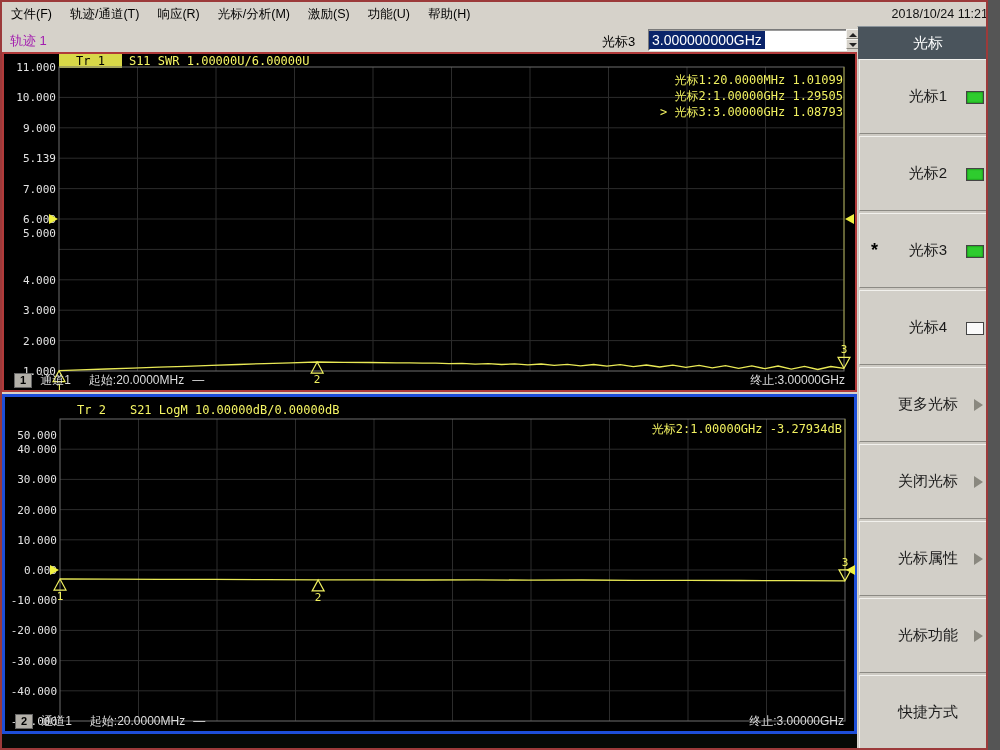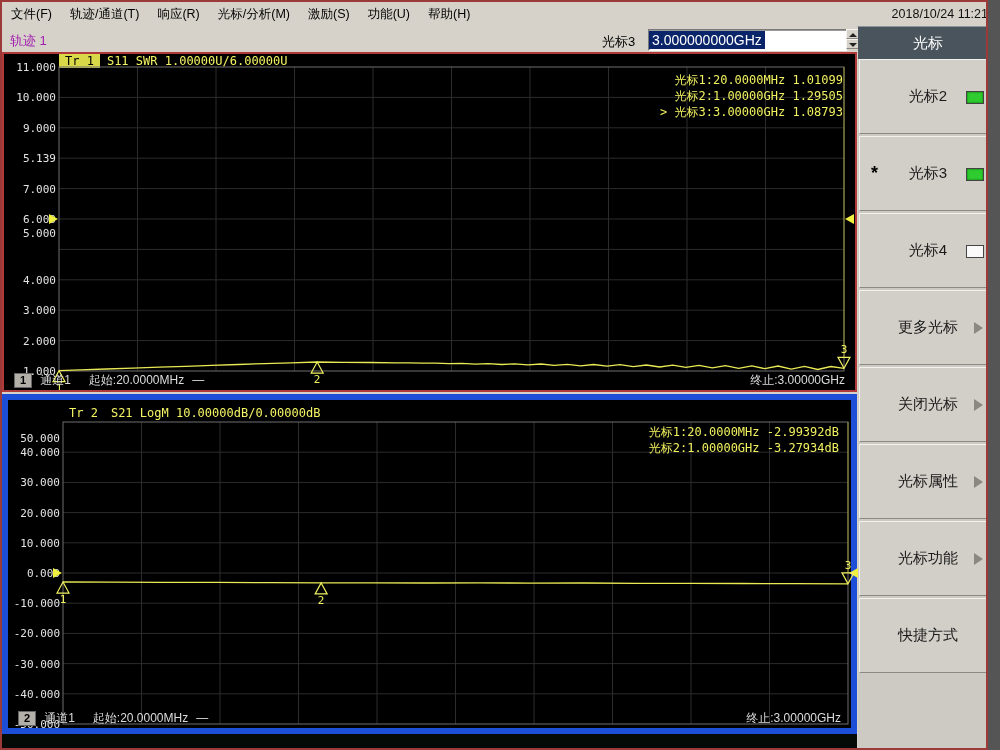--- a/index.html
+++ b/index.html
@@ -36,26 +36,26 @@
           display:flex;align-items:center;justify-content:center;font-size:15px;color:#1a1a1a;cursor:default;}
   .sb-btn .led{position:absolute;right:12px;top:50%;margin-top:-6px;width:16px;height:11px;border:1px solid #444;}
   .led.on{background:#2ecc2e;box-shadow:inset 0 0 2px #0a5a0a;}
   .led.off{background:#fafafa;}
   .sb-btn .arrow{position:absolute;right:13px;top:50%;margin-top:-6px;width:0;height:0;
                  border-top:6px solid transparent;border-bottom:6px solid transparent;border-left:9px solid #8a887f;}
   .sb-btn .star{position:absolute;left:11px;top:50%;margin-top:-11px;font-size:18px;font-weight:bold;color:#000;}
   
   .plot{position:absolute;left:0;width:855px;height:340px;background:#000;box-sizing:border-box;}
   #plot-top{top:50px;border:2px solid #b03a3a;}
-  #plot-bottom{top:392px;border:6px solid #1d4ed8;}
+  #plot-bottom{top:392px;border:3px solid #1d4ed8;}
   #bottom-strip{position:absolute;left:0;top:732px;width:855px;height:14px;background:#060a06;}
   .plot .inner{position:absolute;left:0;top:0;right:0;bottom:0;}
   .plot svg{position:absolute;left:0;top:0;z-index:5;pointer-events:none;}
   .plot-title{position:absolute;left:55px;z-index:4;font:12px "DejaVu Sans Mono",monospace;color:#f5f564;white-space:nowrap;}
-  .plot-title .badge{display:inline-block;padding:0 6px;margin-right:7px;}
+  .plot-title .badge{display:inline-block;padding:0 17px;margin-right:7px;}
   .badge.active{background:#d8d848;color:#000;}
   .badge.inactive{color:#f5f564;}
   .ylab{position:absolute;width:50px;text-align:right;font:11px "DejaVu Sans Mono",monospace;color:#e4e4e4;z-index:4;}
   .readouts{position:absolute;right:12px;z-index:6;text-align:right;
             font:12px "DejaVu Sans Mono",monospace;color:#f0f060;line-height:16px;white-space:pre;}
   .plot-footer{position:absolute;left:0;right:0;bottom:2px;height:16px;z-index:6;display:flex;align-items:center;
                padding:0 10px;font:12px "Liberation Sans",sans-serif;color:#dcdcdc;}
   .chan-badge{background:#b3b0a9;color:#000;font-weight:bold;font-size:11px;padding:0 5px;
               border:1px solid #666;margin-right:8px;line-height:13px;}
   .chan-label{margin-right:18px;}
@@ -162,21 +162,21 @@
         <div class="ylab" style="left: 2px; top: 46.2px;">40.000</div>
         <div class="ylab" style="left: 2px; top: 76.4px;">30.000</div>
         <div class="ylab" style="left: 2px; top: 106.6px;">20.000</div>
         <div class="ylab" style="left: 2px; top: 136.8px;">10.000</div>
         <div class="ylab" style="left: 2px; top: 167px;">0.000</div>
         <div class="ylab" style="left: 2px; top: 197.2px;">-10.000</div>
         <div class="ylab" style="left: 2px; top: 227.4px;">-20.000</div>
         <div class="ylab" style="left: 2px; top: 257.6px;">-30.000</div>
         <div class="ylab" style="left: 2px; top: 287.8px;">-40.000</div>
         <div class="ylab" style="left: 2px; top: 318px;">-50.000</div>
-        <div class="readouts" style="top: 24px;"><div>光标1:20.0000MHz -2.99392dB</div><div>光标2:1.00000GHz -3.27934dB</div></div>
+        <div class="readouts" style="top: 24px;"><div>光标2:1.00000GHz -3.27934dB</div></div>
         <svg width="853" height="338">
           <line x1="55" y1="52.2" x2="840" y2="52.2" stroke="#2c2c2c" stroke-width="1"></line>
           <line x1="55" y1="82.4" x2="840" y2="82.4" stroke="#2c2c2c" stroke-width="1"></line>
           <line x1="55" y1="112.6" x2="840" y2="112.6" stroke="#2c2c2c" stroke-width="1"></line>
           <line x1="55" y1="142.8" x2="840" y2="142.8" stroke="#2c2c2c" stroke-width="1"></line>
           <line x1="55" y1="173" x2="840" y2="173" stroke="#2c2c2c" stroke-width="1"></line>
           <line x1="55" y1="203.2" x2="840" y2="203.2" stroke="#2c2c2c" stroke-width="1"></line>
           <line x1="55" y1="233.4" x2="840" y2="233.4" stroke="#2c2c2c" stroke-width="1"></line>
           <line x1="55" y1="263.6" x2="840" y2="263.6" stroke="#2c2c2c" stroke-width="1"></line>
           <line x1="55" y1="293.8" x2="840" y2="293.8" stroke="#2c2c2c" stroke-width="1"></line>
@@ -215,20 +215,24 @@
           <span class="stop-label">终止:3.00000GHz</span>
         </div>
       </div>
     </div>
   <div id="bottom-strip"></div>
 
   <div id="sidebar">
     <div id="sidebar-title">光标</div>
     <div id="sidebar-buttons">
         <div class="sb-btn">
+          <span class="lbl">光标1</span>
+          <span class="led on"></span>
+        </div>
+        <div class="sb-btn">
           <span class="lbl">光标2</span>
           <span class="led on"></span>
         </div>
         <div class="sb-btn">
           <span class="star">*</span>
           <span class="lbl">光标3</span>
           <span class="led on"></span>
         </div>
         <div class="sb-btn">
           <span class="lbl">光标4</span>

